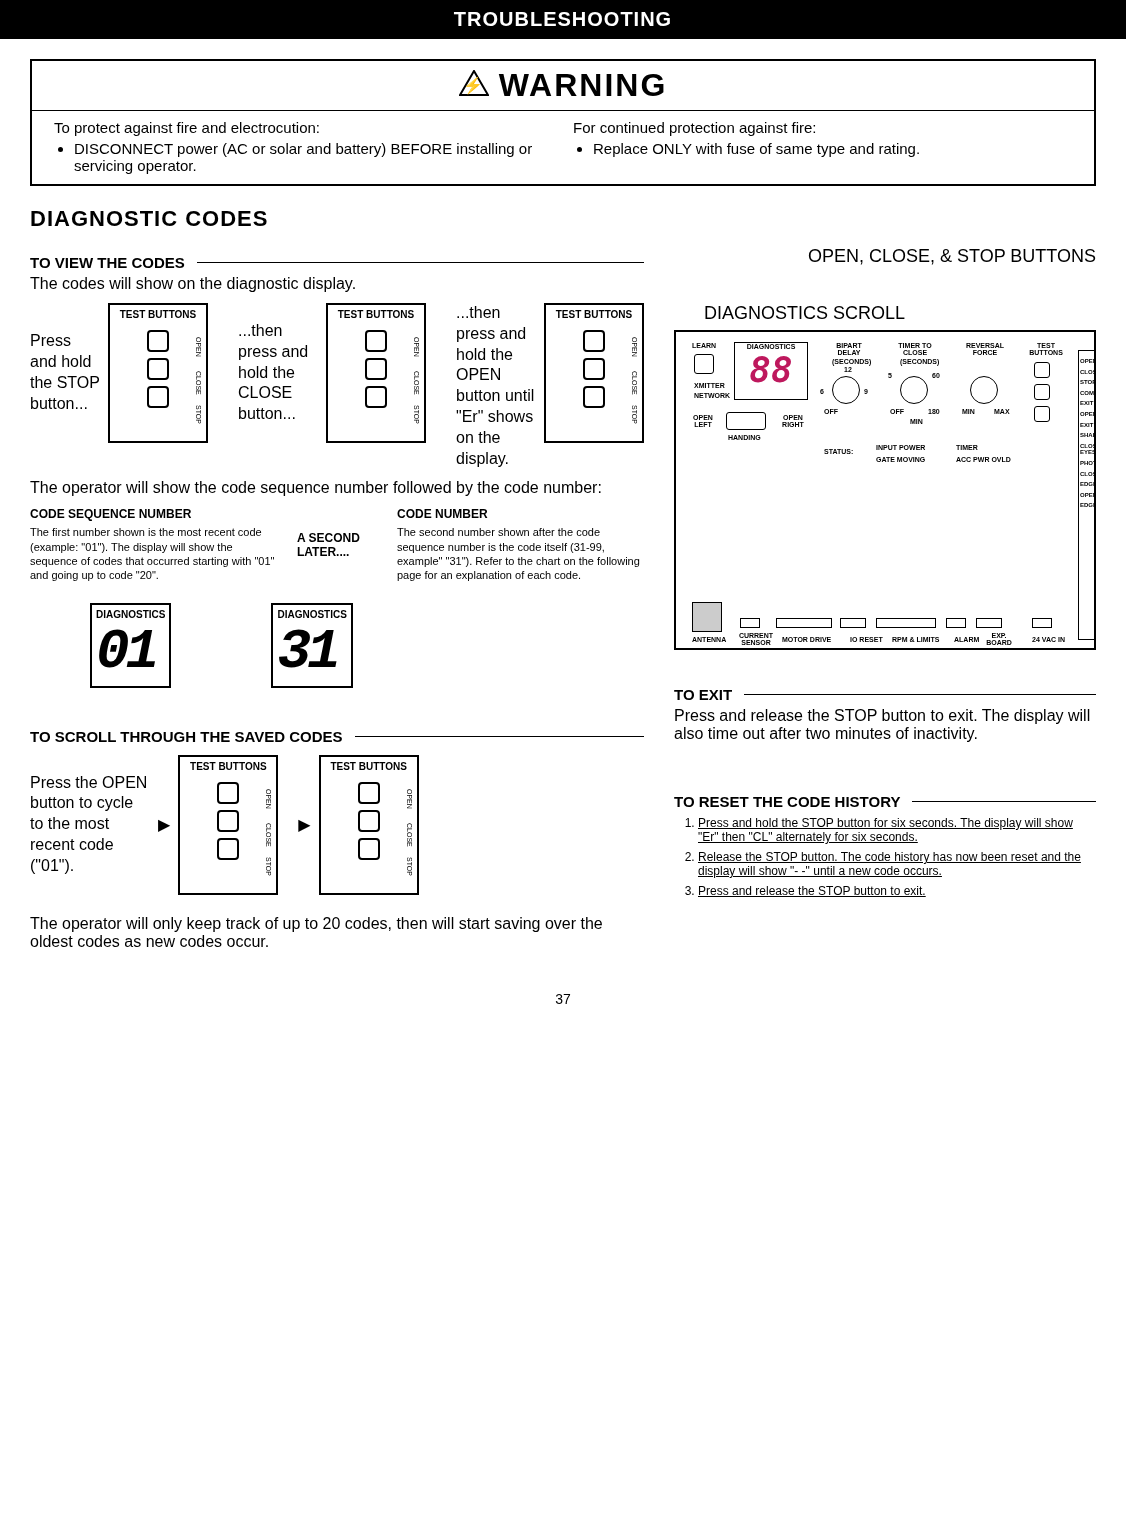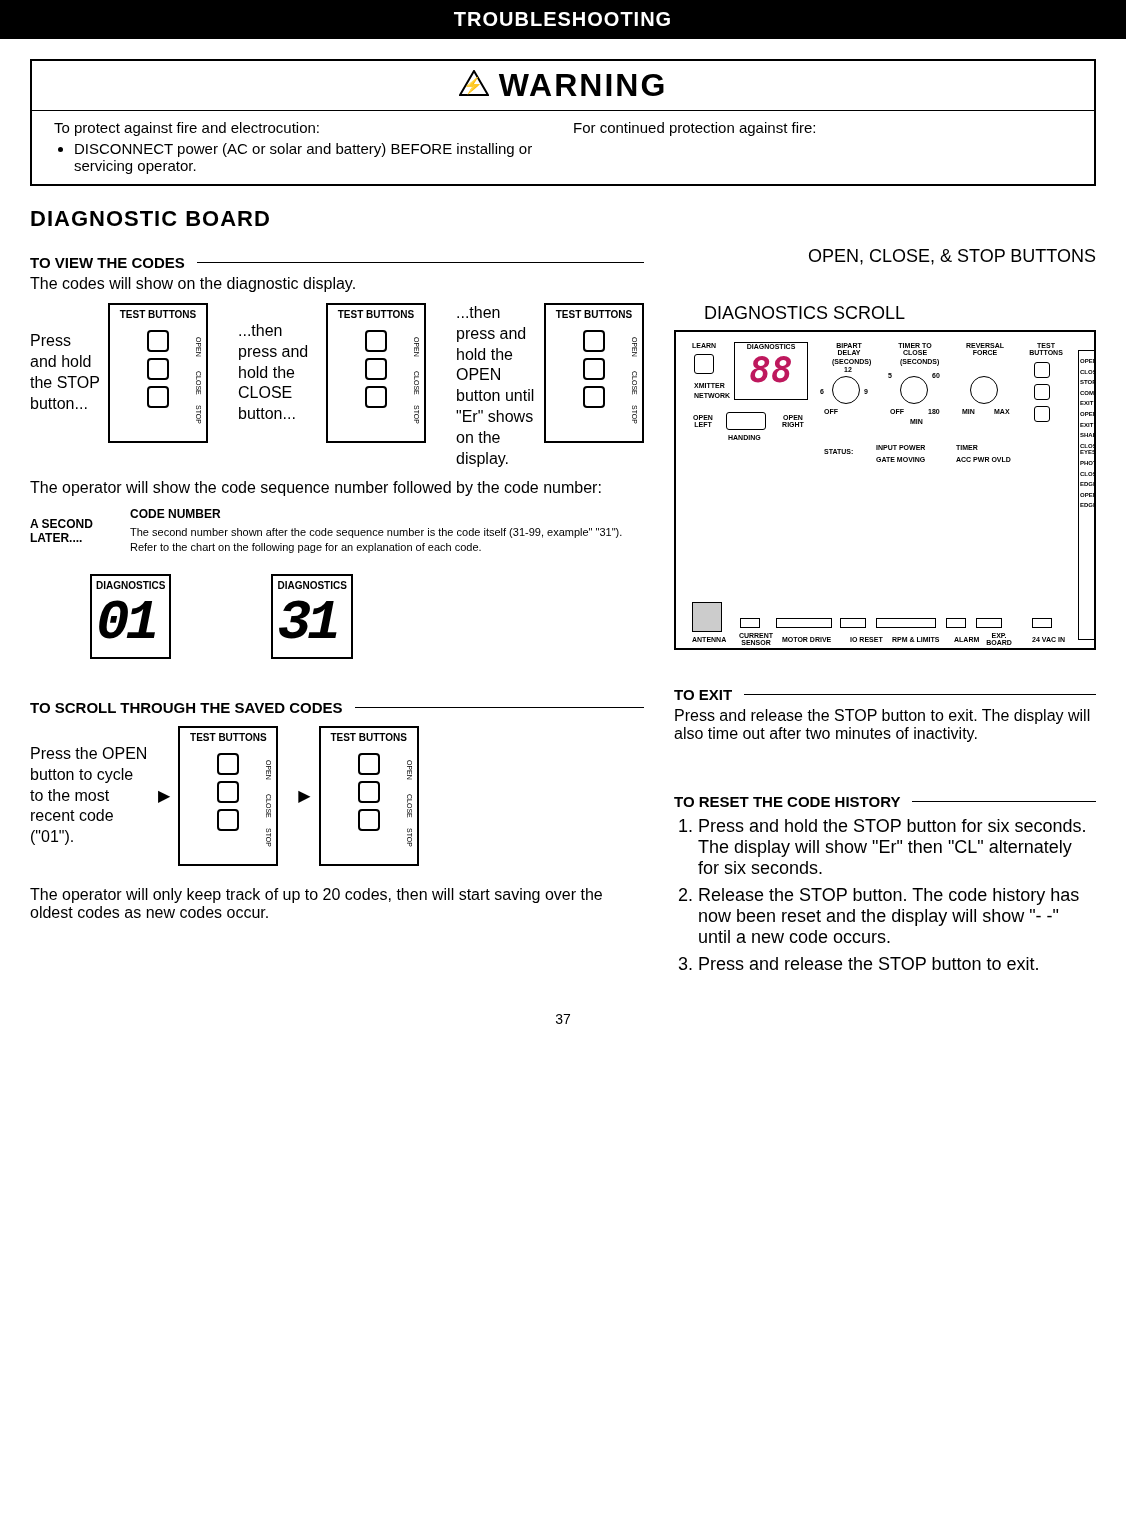--- a/index.html
+++ b/index.html
@@ -151,21 +151,21 @@
     border: 1px solid #000;
     background: #fff;
   }
   .dial {
     width: 28px; height: 28px;
     border: 1px solid #000;
     border-radius: 50%;
     position: absolute;
   }
   ol.reset-list { padding-left: 24px; margin: 6px 0; }
-  ol.reset-list li { margin: 6px 0; font-size: 18px; }
+  ol.reset-list li { margin: 6px 0; font-size: 12px; text-decoration: underline; }
   .page-num { text-align: center; font-size: 14px; margin: 30px 0 20px 0; }
   .callout-label {
     font-weight: 400;
     font-size: 18px;
     text-align: center;
     margin-bottom: 6px;
   }
   .callout-wrap { position: relative; margin-top: 10px; }
 </style>
 </head>
@@ -185,25 +185,28 @@
   </div>
   <div class="warning-body">
     <div class="warning-col">
       <div>To protect against fire and electrocution:</div>
       <ul>
           <li>DISCONNECT power (AC or solar and battery) BEFORE installing or servicing operator.</li>
         </ul>
     </div>
     <div class="warning-col">
       <div>For continued protection against fire:</div>
+      <ul>
+          <li>Replace ONLY with fuse of same type and rating.</li>
+        </ul>
     </div>
   </div>
 </div>
 
-<div class="section-title">DIAGNOSTIC BOARD</div>
+<div class="section-title">DIAGNOSTIC CODES</div>
 
 <div class="two-col">
 
   <div class="left-col">
 
     <div class="sub-heading">
       <span>TO VIEW THE CODES</span>
       <span class="rule"></span>
     </div>
     <div class="body-text">The codes will show on the diagnostic display.</div>
@@ -243,20 +246,24 @@
           <span class="vlabel" style="top:32px">OPEN</span>
           <span class="vlabel" style="top:66px">CLOSE</span>
           <span class="vlabel" style="top:100px">STOP</span>
         </div>
       </div>
     </div>
 
     <div class="body-text" style="">The operator will show the code sequence number followed by the code number:</div>
 
     <div class="code-desc-row">
+      <div class="code-desc-col">
+        <div class="code-desc-title">CODE SEQUENCE NUMBER</div>
+        <div class="tiny-text">The first number shown is the most recent code (example: "01"). The display will show the sequence of codes that occurred starting with "01" and going up to code "20".</div>
+      </div>
       <div class="mid-label">A SECOND LATER....</div>
       <div class="code-desc-col">
         <div class="code-desc-title">CODE NUMBER</div>
         <div class="tiny-text">The second number shown after the code sequence number is the code itself (31-99, example" "31"). Refer to the chart on the following page for an explanation of each code.</div>
       </div>
     </div>
 
     <div style="display:flex">
       <div class="diag-display">
         <div class="diag-display-title">DIAGNOSTICS</div>

